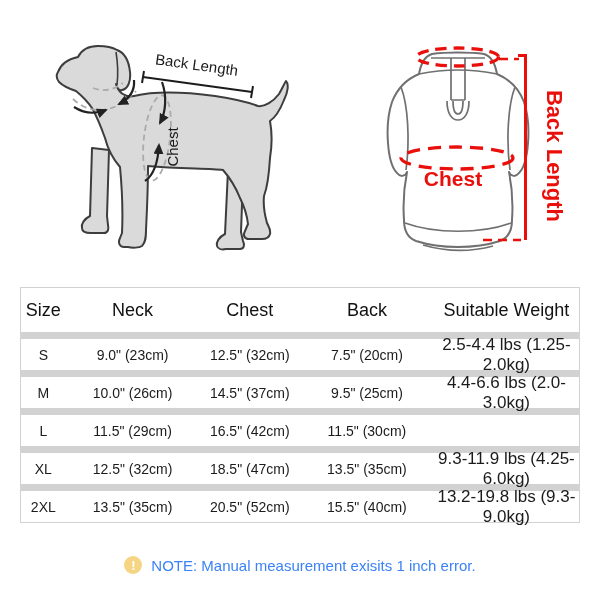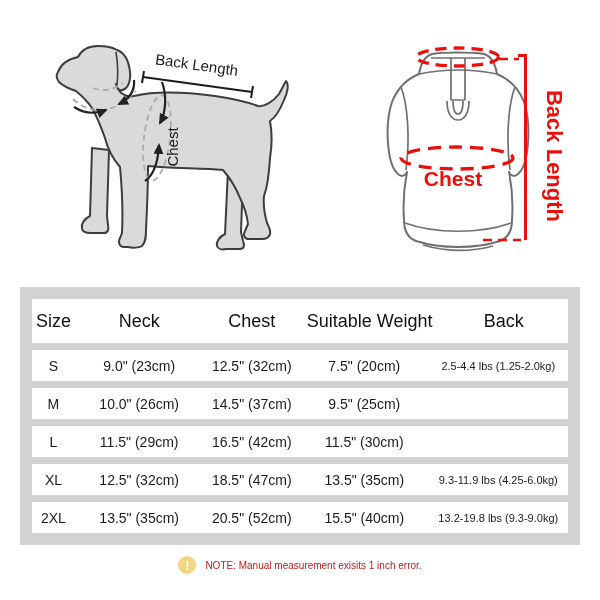--- a/index.html
+++ b/index.html
@@ -4,38 +4,38 @@
 <style>
   html,body{margin:0;padding:0;background:#fff;}
   .canvas{position:relative;width:600px;height:600px;background:#fff;overflow:hidden;
           font-family:"Liberation Sans","DejaVu Sans",sans-serif;}
   svg text{font-family:"Liberation Sans","DejaVu Sans",sans-serif;}
 
   .dog-svg{position:absolute;left:30px;top:20px;}
   .coat-svg{position:absolute;left:335px;top:10px;}
 
   .size-table{position:absolute;left:20px;top:287px;width:560px;box-sizing:border-box;
-              background:#d2d2d2;padding:12px;display:flex;flex-direction:column;gap:7px;}
+              background:#d2d2d2;padding:1px;display:flex;flex-direction:column;gap:7px;}
   .t-row{background:#ffffff;display:flex;align-items:center;height:31px;}
   .t-header{height:44px;}
   .t-cell{text-align:center;font-size:14px;color:#1b1b1b;box-sizing:border-box;}
   .t-header .t-cell{font-size:18px;color:#111;}
   .c-size{width:8%;}
   .c-neck{width:24%;text-align:center;}
   .c-chest{width:18%;}
   .c-back{width:24%;}
-  .c-weight{width:26%;font-size:11px;}
+  .c-weight{width:26%;font-size:17px;}
   .t-header .c-weight{font-size:18px;}
 
   .note{position:absolute;left:0;top:556px;width:600px;display:flex;justify-content:center;
         align-items:center;gap:9px;}
   .note-icon{width:18px;height:18px;border-radius:50%;background:#f5d584;color:#ffffff;
              font-size:13px;font-weight:bold;display:flex;align-items:center;justify-content:center;
              flex:0 0 auto;}
-  .note-text{font-size:10px;color:#b91c1c;}
+  .note-text{font-size:15px;color:#3b82f6;}
 
   
   .body-fill{fill:#dadada;stroke:#3d3d3d;stroke-width:2;stroke-linejoin:round;}
   .outline-only{fill:none;stroke:#3d3d3d;stroke-width:1.6;}
   .dashg{fill:none;stroke:#ababab;stroke-width:1.8;stroke-dasharray:6 4;}
   .arrow{fill:none;stroke:#222;stroke-width:2.2;}
   .dim{stroke:#1c1c1c;stroke-width:2;fill:none;}
   .dog-label{font-size:15px;fill:#1a1a1a;}
   .coat-line{fill:#ffffff;stroke:#707070;stroke-width:2;stroke-linejoin:round;}
   .coat-seam{fill:none;stroke:#707070;stroke-width:1.7;}
@@ -113,37 +113,38 @@
 
     <text class="red-label" font-size="21" text-anchor="middle" x="118" y="176">Chest</text>
     <text class="red-label" font-size="22" text-anchor="middle" transform="translate(212,146) rotate(90)">Back Length</text>
   </svg>
 
   <div class="size-table">
     <div class="t-row t-header">
       <div class="t-cell c-size">Size</div>
       <div class="t-cell c-neck">Neck</div>
       <div class="t-cell c-chest">Chest</div>
+      <div class="t-cell c-back">Back</div>
       <div class="t-cell c-weight">Suitable Weight</div>
-      <div class="t-cell c-back">Back</div>
     </div>
 
     <div class="t-row">
       <div class="t-cell c-size">S</div>
       <div class="t-cell c-neck">9.0" (23cm)</div>
       <div class="t-cell c-chest">12.5" (32cm)</div>
       <div class="t-cell c-back">7.5" (20cm)</div>
       <div class="t-cell c-weight">2.5-4.4 lbs (1.25-2.0kg)</div>
     </div>
 
     <div class="t-row">
       <div class="t-cell c-size">M</div>
       <div class="t-cell c-neck">10.0" (26cm)</div>
       <div class="t-cell c-chest">14.5" (37cm)</div>
       <div class="t-cell c-back">9.5" (25cm)</div>
+      <div class="t-cell c-weight">4.4-6.6 lbs (2.0-3.0kg)</div>
     </div>
 
     <div class="t-row">
       <div class="t-cell c-size">L</div>
       <div class="t-cell c-neck">11.5" (29cm)</div>
       <div class="t-cell c-chest">16.5" (42cm)</div>
       <div class="t-cell c-back">11.5" (30cm)</div>
     </div>
 
     <div class="t-row">

